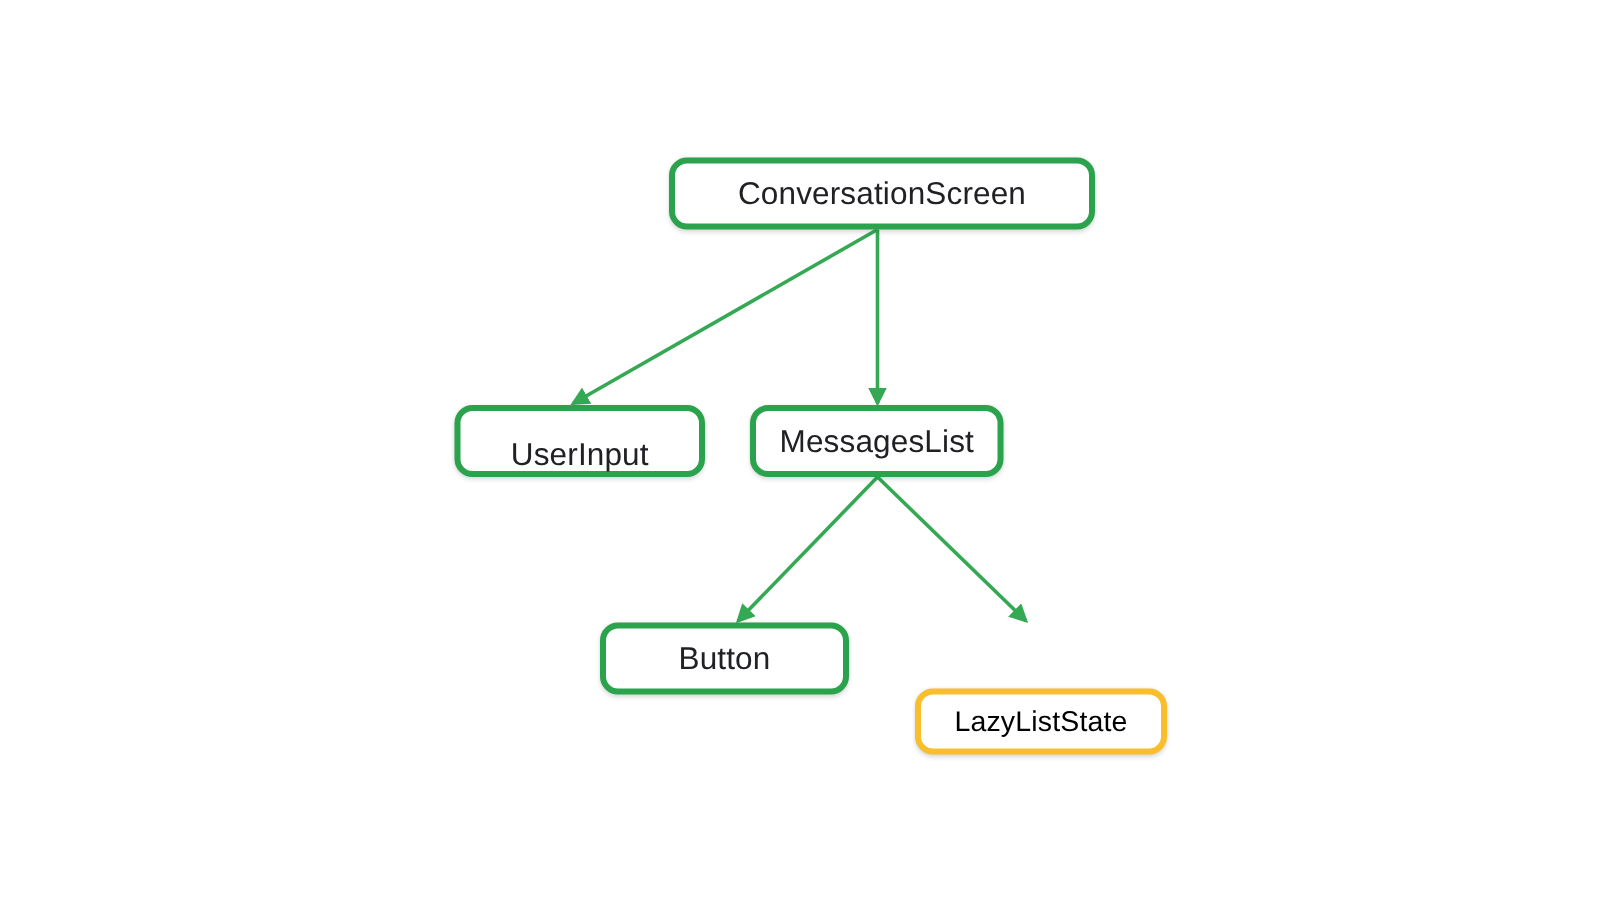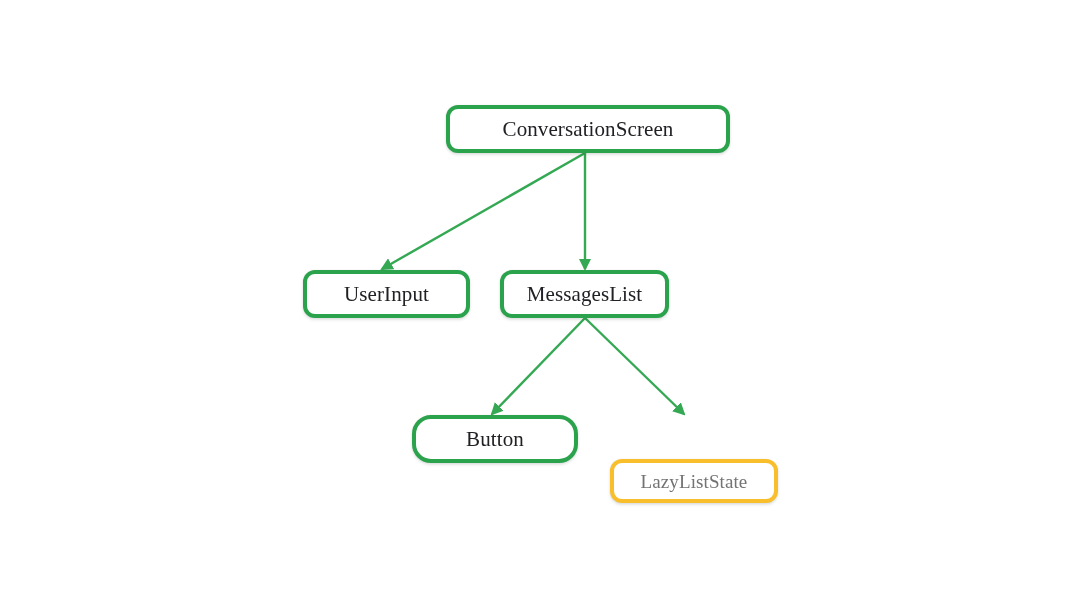--- a/index.html
+++ b/index.html
@@ -36,21 +36,20 @@
     display: flex;
     align-items: center;
     justify-content: center;
     background: #ffffff;
     border-style: solid;
     border-width: 4px;
     border-radius: 12px;
     box-shadow: 0 2px 3px rgba(60, 64, 67, 0.14),
                 0 0 2px rgba(60, 64, 67, 0.10);
     white-space: nowrap;
-    font-family: Liberation Serif, serif;
   }
 
   .node .node-label {
     font-size: 21px;
     line-height: 1;
     letter-spacing: 0.1px;
   }
 
   .node-composable {
     border-color: #2BA24C;
@@ -58,28 +57,28 @@
   }
   .node-composable .node-label {
     color: #202124;
   }
 
   .node-state {
     border-color: #F9BE2B;
     z-index: 1;
   }
   .node-state .node-label {
-    color: #737373;
+    color: #000000;
   }
 
   
   #node-conversationscreen { left: 446px; top: 105px; width: 284px; height: 48px; }
-  #node-userinput          { left: 303px; top: 270px; width: 167px; height: 48px; }
+  #node-userinput          { left: 303px; top: 270px; width: 167px; height: 48px; align-items: flex-end; }
   #node-messageslist       { left: 500px; top: 270px; width: 169px; height: 48px; align-items: center; }
-  #node-button             { left: 412px; top: 415px; width: 166px; height: 48px; border-radius: 19px; }
+  #node-button             { left: 400px; top: 415px; width: 166px; height: 48px; }
   #node-lazycolumn         { left: 610px; top: 415px; width: 168px; height: 48px; }
   #node-lazyliststate      { left: 610px; top: 459px; width: 168px; height: 44px; }
   #node-lazyliststate .node-label { font-size: 19px; }
 </style>
 </head>
 <body>
 
 <div id="canvas">
 
   <svg id="edges" viewBox="0 0 1080 608" width="1080" height="608" aria-hidden="true">

